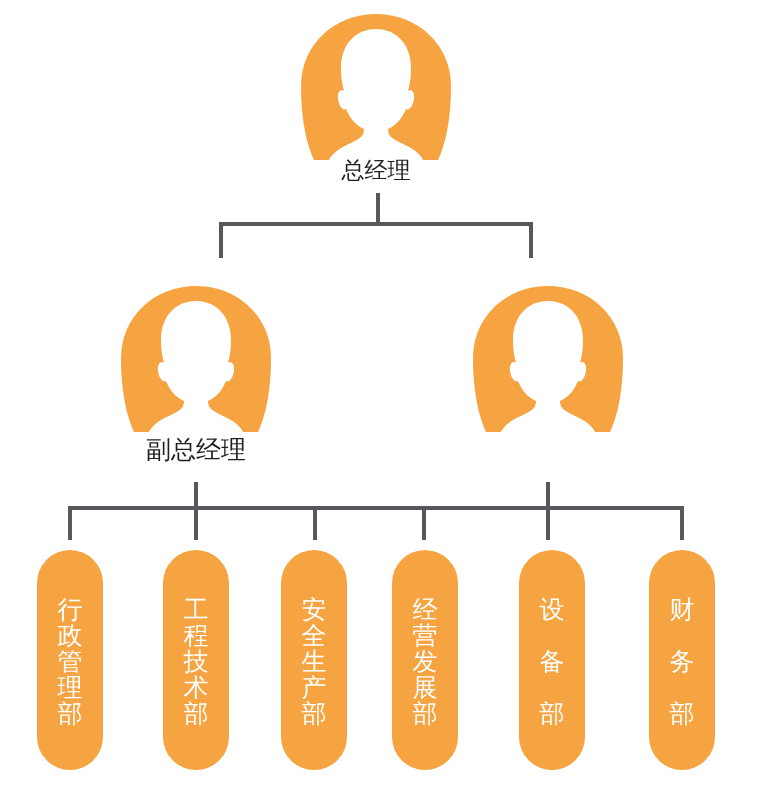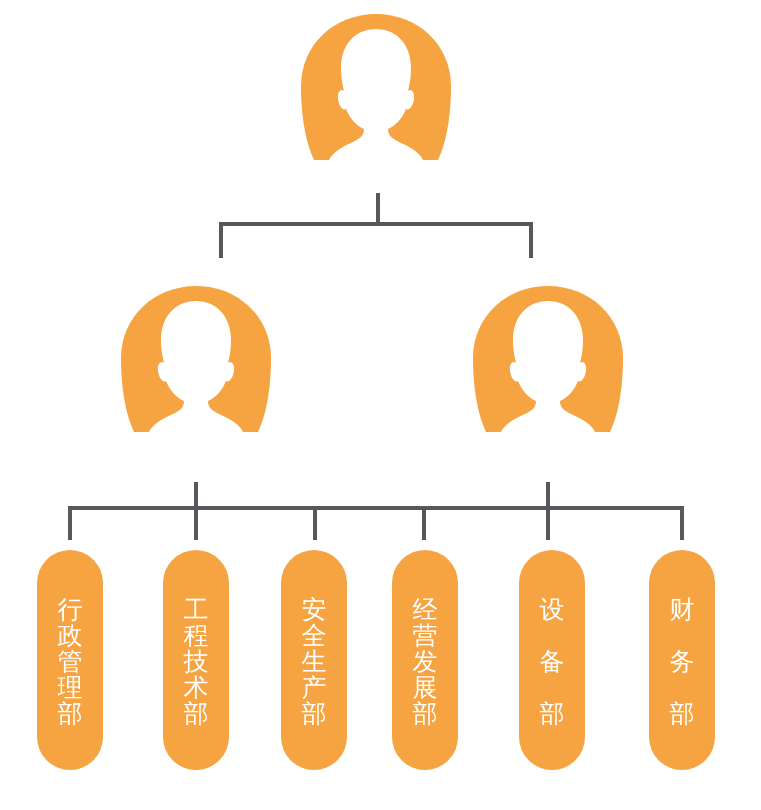--- a/index.html
+++ b/index.html
@@ -56,31 +56,33 @@
         <path fill="#ffffff" d="M75 15 C96 15 110 31 110 54 C110 62 109 70 107 77 C110 74 114 78 113 85 C112 92 108 97 105 95 C101 105 94 112 87 115 C87 118 88 121 90 123 C96 128 106 131 113 136 C118 140 121 143 122 146 L28 146 C29 143 32 140 37 136 C44 131 54 128 60 123 C62 121 63 118 63 115 C56 112 49 105 45 95 C42 97 38 92 37 85 C36 78 40 74 43 77 C41 70 40 62 40 54 C40 31 54 15 75 15 Z"></path>
       </symbol>
     </defs>
   </svg>
 
   <div class="avatar" style="left:301px;top:14px">
     <svg>
         <use href="#person-avatar"></use>
       </svg>
   </div>
+  <div class="node-label l1" style="left:276px;top:155px">总经理</div>
 
   <div class="cline" style="left:376px;top:193px;width:4px;height:33px"></div>
   <div class="cline" style="left:219px;top:222px;width:314px;height:4px"></div>
   <div class="cline" style="left:219px;top:222px;width:4px;height:36px"></div>
   <div class="cline" style="left:529px;top:222px;width:4px;height:36px"></div>
 
   <div class="avatar" style="left:121px;top:286px">
     <svg>
         <use href="#person-avatar"></use>
       </svg>
   </div>
+  <div class="node-label l2" style="left:96px;top:433px">副总经理</div>
 
   <div class="avatar" style="left:473px;top:286px">
     <svg>
         <use href="#person-avatar"></use>
       </svg>
   </div>
 
   <div class="cline" style="left:194px;top:482px;width:4px;height:58px"></div>
   <div class="cline" style="left:546px;top:482px;width:4px;height:58px"></div>
   <div class="cline" style="left:68px;top:506px;width:616px;height:4px"></div>

